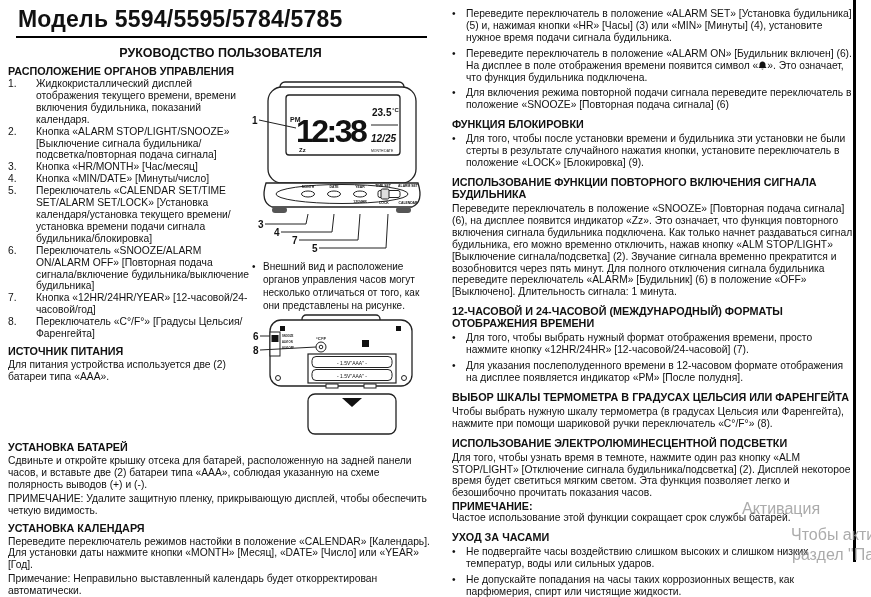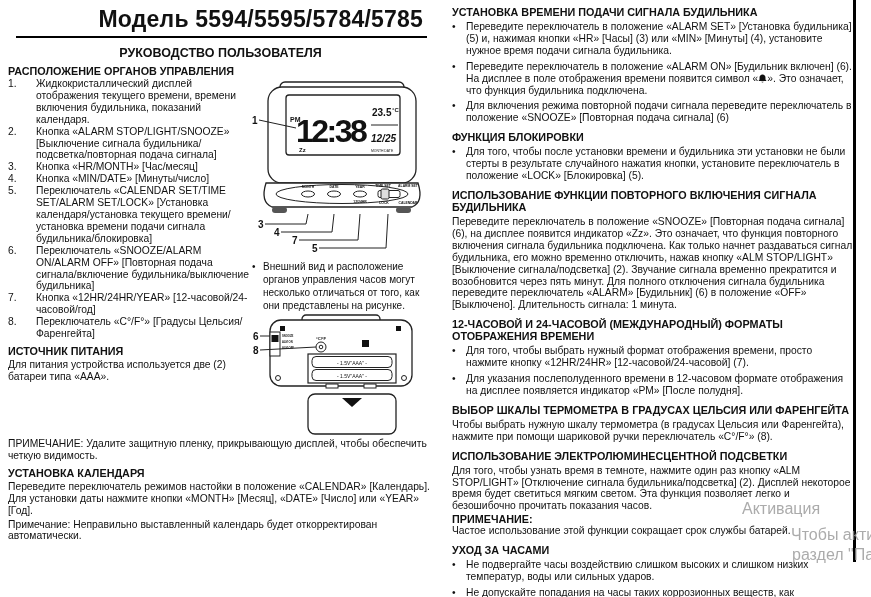--- a/index.html
+++ b/index.html
@@ -3,21 +3,21 @@
 <meta charset="utf-8">
 <style>
   html,body{margin:0;padding:0;background:#e8e8e8;}
   .page{
     position:relative; width:871px; height:597px; background:#ffffff;
     font-family:"Liberation Sans", sans-serif; color:#111; overflow:hidden;
     box-sizing:border-box; display:flex;
   }
   .col-left{width:437px; box-sizing:border-box; padding:4px 4px 0 8px;}
   .col-right{flex:1; box-sizing:border-box; padding:6px 16px 8px 15px; display:flex; flex-direction:column;}
-  h1.title{font-size:23px; font-weight:bold; text-align:right; margin:2px 10px 0 10px; letter-spacing:.2px;}
+  h1.title{font-size:23px; font-weight:bold; text-align:left; margin:2px 10px 0 10px; letter-spacing:.2px;}
   .title-rule{border-bottom:2px solid #000; margin:3px 6px 0 8px;}
   h2.subtitle{font-size:12.5px; font-weight:bold; text-align:center; margin:8px 0 4px 0;}
   h3.sec{font-size:10.8px; font-weight:bold; margin:5px 0 1px 0;}
   p.body, .li, .note{font-size:10.3px; line-height:11.9px; margin:2px 0;}
   .row{display:flex;}
   .list-col{width:250px;}
   .fig-col{width:183px; padding-top:2px;}
   .li{display:flex; margin:0;}
   .li .num{width:17px; flex:none;}
   .li .txt{flex:1;margin-left:11px;}
@@ -188,51 +188,52 @@
           <path d="M92 84 L112 84 L102 93 Z" fill="#111"></path>
 
           <text x="3" y="26" font-size="10" font-weight="bold">6</text>
           <line x1="10" y1="22" x2="20" y2="22" stroke="#222" stroke-width="1"></line>
           <text x="3" y="40" font-size="10" font-weight="bold">8</text>
           <line x1="10" y1="36" x2="66" y2="33" stroke="#222" stroke-width="1"></line>
         </svg>
       </div>
     </div>
 
+    <h3 class="sec">УСТАНОВКА БАТАРЕЙ</h3>
+    <p class="body">Сдвиньте и откройте крышку отсека для батарей, расположенную на задней панели часов, и вставьте две (2) батареи типа «AAA», соблюдая указанную на схеме полярность выводов (+) и (-).</p>
     <p class="body">ПРИМЕЧАНИЕ: Удалите защитную пленку, прикрывающую дисплей, чтобы обеспечить четкую видимость.</p>
 
     <h3 class="sec">УСТАНОВКА КАЛЕНДАРЯ</h3>
     <p class="body">Переведите переключатель режимов настойки в положение «CALENDAR» [Календарь]. Для установки даты нажмите кнопки «MONTH» [Месяц], «DATE» [Число] или «YEAR» [Год].</p>
     <p class="body" style="margin-bottom:16px">Примечание: Неправильно выставленный календарь будет откорректирован автоматически.</p>
 
   </div>
 
   <div class="col-right">
 
-    <h3 class="sec" style="margin-top:0">УСТАНОВКА ВРЕМЕНИ ПОДАЧИ СИГНАЛА БУДИЛЬНИКА</h3>
     <div class="bullet">
         <span class="mark">•</span>
         <span class="txt">Переведите переключатель в положение «ALARM SET» [Установка будильника] (5) и, нажимая кнопки «HR» [Часы] (3) или «MIN» [Минуты] (4), установите нужное время подачи сигнала будильника.</span>
       </div>
     <div class="bullet">
         <span class="mark">•</span>
         <span class="txt"><span>Переведите переключатель в положение «ALARM ON» [Будильник включен] (6). На дисплее в поле отображения времени появится символ «</span><svg class="bell-inline" width="9" height="9" viewBox="0 0 10 10">
             <path d="M5 .6 C7 .6 8.3 2.1 8.3 4 L8.3 6.2 L9.5 7.9 L.5 7.9 L1.7 6.2 L1.7 4 C1.7 2.1 3 .6 5 .6 Z" fill="#111"></path>
             <path d="M3.7 8.5 A1.4 1.4 0 0 0 6.3 8.5 Z" fill="#111"></path>
           </svg><span>». Это означает, что функция будильника подключена.</span></span>
       </div>
     <div class="bullet">
         <span class="mark">•</span>
         <span class="txt">Для включения режима повторной подачи сигнала переведите переключатель в положение «SNOOZE» [Повторная подача сигнала] (6)</span>
       </div>
 
     <h3 class="sec">ФУНКЦИЯ БЛОКИРОВКИ</h3>
     <div class="bullet">
         <span class="mark">•</span>
-        <span class="txt">Для того, чтобы после установки времени и будильника эти установки не были стерты в результате случайного нажатия кнопки, установите переключатель в положение «LOCK» [Блокировка] (5).</span>
+        <span class="txt">Для того, чтобы после установки времени и будильника эти установки не были стерты в результате случайного нажатия кнопки, установите переключатель в положение «LOCK» [Блокировка] (9).</span>
       </div>
 
     <h3 class="sec">ИСПОЛЬЗОВАНИЕ ФУНКЦИИ ПОВТОРНОГО ВКЛЮЧЕНИЯ СИГНАЛА БУДИЛЬНИКА</h3>
     <p class="body">Переведите переключатель в положение «SNOOZE» [Повторная подача сигнала] (6), на дисплее появится индикатор «Zz». Это означает, что функция повторного включения сигнала будильника подключена. Как только начнет раздаваться сигнал будильника, его можно временно отключить, нажав кнопку «ALM STOP/LIGHT» [Выключение сигнала/подсветка] (2). Звучание сигнала временно прекратится и возобновится через пять минут. Для полного отключения сигнала будильника переведите переключатель «ALARM» [Будильник] (6) в положение «OFF» [Выключено]. Длительность сигнала: 1 минута.</p>
 
     <h3 class="sec">12-ЧАСОВОЙ И 24-ЧАСОВОЙ (МЕЖДУНАРОДНЫЙ) ФОРМАТЫ ОТОБРАЖЕНИЯ ВРЕМЕНИ</h3>
     <div class="bullet">
         <span class="mark">•</span>
         <span class="txt">Для того, чтобы выбрать нужный формат отображения времени, просто нажмите кнопку «12HR/24HR» [12-часовой/24-часовой] (7).</span>
       </div>

